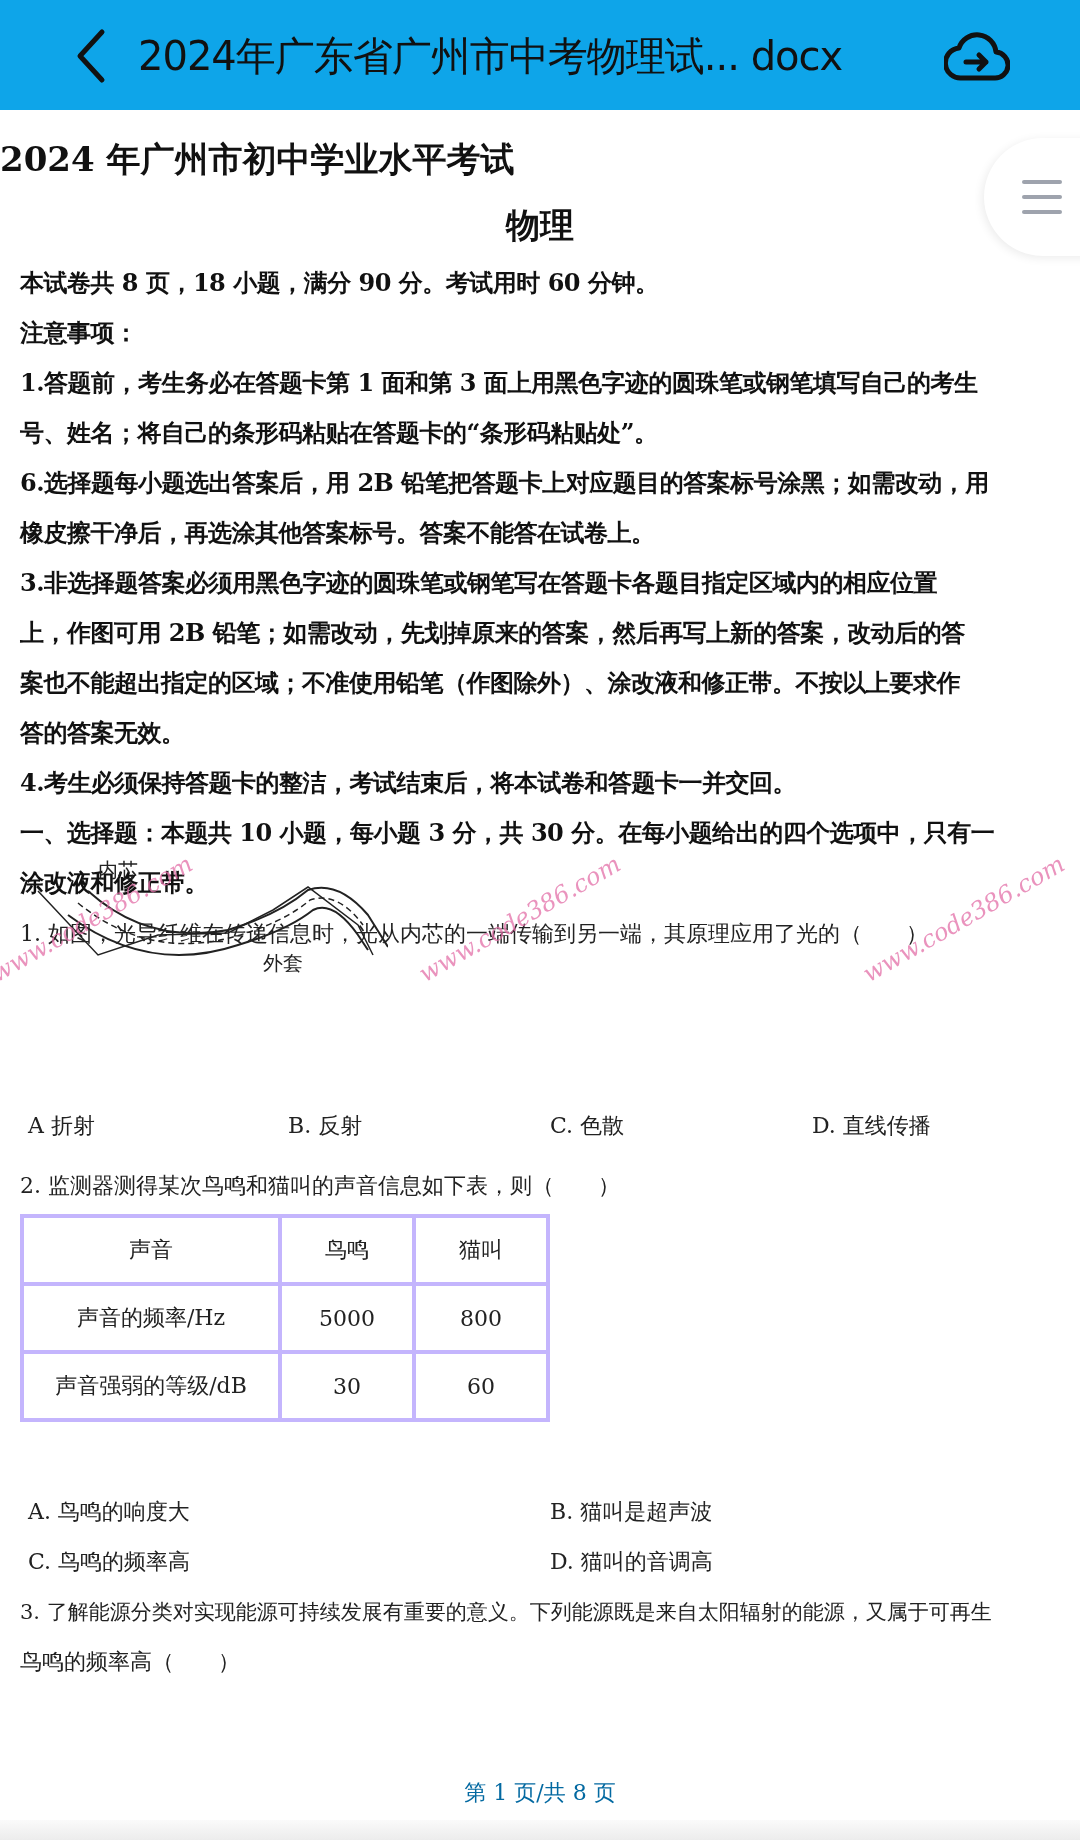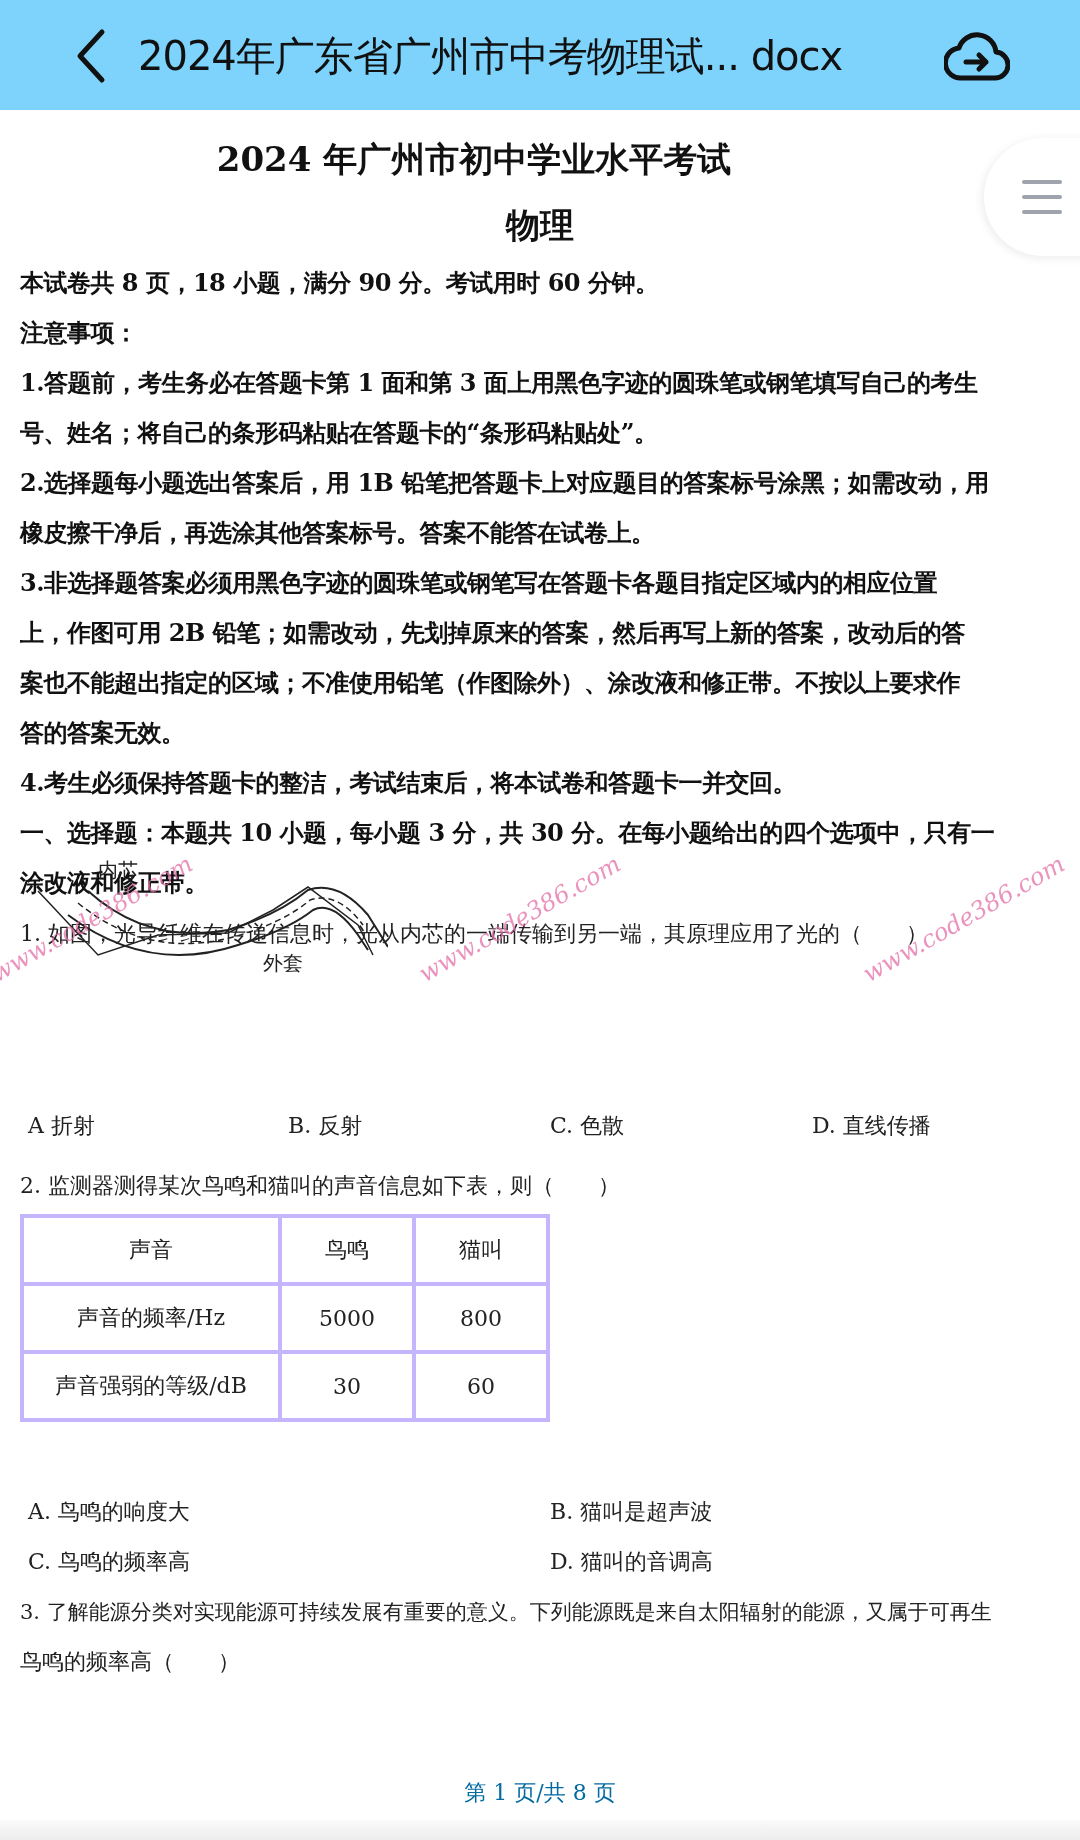--- a/index.html
+++ b/index.html
@@ -1,28 +1,28 @@
 <!DOCTYPE html>
 <html><head>
 <meta charset="utf-8">
 <style>
   * { box-sizing: border-box; margin: 0; padding: 0; }
   html, body { width: 1080px; height: 1840px; background: #ffffff; overflow: hidden; }
   body { position: relative; font-family: "DejaVu Serif", "Liberation Serif", serif; color: #111; }
 
-  .topbar { position: absolute; left: 0; top: 0; width: 1080px; height: 110px; background: #7dd3fc; }
+  .topbar { position: absolute; left: 0; top: 0; width: 1080px; height: 110px; background: #0ea5e9; }
   .back-btn { position: absolute; left: 72px; top: 28px; width: 40px; height: 56px; cursor: pointer; }
   .doc-title { position: absolute; left: 138px; top: 28px; font-family: "DejaVu Sans", "Liberation Sans", sans-serif; font-size: 40px; line-height: 56px; color: #111; white-space: nowrap; letter-spacing: -1px; }
   .cloud-btn { position: absolute; left: 944px; top: 24px; width: 66px; height: 62px; cursor: pointer; }
 
   .side-menu { position: absolute; left: 984px; top: 138px; width: 120px; height: 118px; border-radius: 60px 0 0 60px; background: #fff; box-shadow: -2px 2px 10px rgba(0,0,0,0.08); cursor: pointer; }
   .side-menu .bar { position: absolute; left: 38px; width: 40px; height: 4px; background: #9ea3ad; border-radius: 2px; }
 
   .page { position: absolute; left: 0; top: 110px; width: 1080px; height: 1710px; }
-  .h1 { position: absolute; left: 0; width: 948px; top: 24px; text-align: center; font-size: 34px; font-weight: bold; line-height: 50px; }
+  .h1 { position: absolute; left: 0; width: 948px; top: 24px; text-align: left; font-size: 34px; font-weight: bold; line-height: 50px; }
   .h2 { position: absolute; left: 0; width: 1080px; top: 90px; text-align: center; font-size: 34px; font-weight: bold; line-height: 50px; }
 
   .bold-line { position: absolute; left: 20px; font-size: 24px; font-weight: bold; line-height: 34px; white-space: nowrap; letter-spacing: -0.5px; }
   .q-line { position: absolute; left: 20px; font-size: 22px; line-height: 32px; white-space: nowrap; color: #222; }
   .opt { position: absolute; font-size: 22px; line-height: 32px; color: #222; white-space: nowrap; margin-left: 8px; }
 
   .figure { position: absolute; left: 28px; top: 855px; width: 360px; height: 120px; }
 
   table.sound { position: absolute; left: 20px; top: 1100px; border-collapse: collapse; font-size: 22px; color: #222; }
   table.sound td { border: 4px solid #c4b5fd; text-align: center; height: 68px; }
@@ -60,21 +60,21 @@
 
 <div class="page">
   <div class="h1">2024 年广州市初中学业水平考试</div>
   <div class="h2">物理</div>
 
   <div class="bold-line" style="top:156px">本试卷共 8 页，18 小题，满分 90 分。考试用时 60 分钟。</div>
   <div class="bold-line" style="top:206px">注意事项：</div>
 
   <div class="bold-line" style="top:256px">1.答题前，考生务必在答题卡第 1 面和第 3 面上用黑色字迹的圆珠笔或钢笔填写自己的考生</div>
   <div class="bold-line" style="top:306px">号、姓名；将自己的条形码粘贴在答题卡的“条形码粘贴处”。</div>
-  <div class="bold-line" style="top:356px">2.选择题每小题选出答案后，用 1B 铅笔把答题卡上对应题目的答案标号涂黑；如需改动，用</div>
+  <div class="bold-line" style="top:356px">6.选择题每小题选出答案后，用 2B 铅笔把答题卡上对应题目的答案标号涂黑；如需改动，用</div>
   <div class="bold-line" style="top:406px">橡皮擦干净后，再选涂其他答案标号。答案不能答在试卷上。</div>
   <div class="bold-line" style="top:456px">3.非选择题答案必须用黑色字迹的圆珠笔或钢笔写在答题卡各题目指定区域内的相应位置</div>
   <div class="bold-line" style="top:506px">上，作图可用 2B 铅笔；如需改动，先划掉原来的答案，然后再写上新的答案，改动后的答</div>
   <div class="bold-line" style="top:556px">案也不能超出指定的区域；不准使用铅笔（作图除外）、涂改液和修正带。不按以上要求作</div>
   <div class="bold-line" style="top:606px">答的答案无效。</div>
   <div class="bold-line" style="top:656px">4.考生必须保持答题卡的整洁，考试结束后，将本试卷和答题卡一并交回。</div>
 
   <div class="bold-line" style="top:706px">一、选择题：本题共 10 小题，每小题 3 分，共 30 分。在每小题给出的四个选项中，只有一</div>
   <div class="bold-line" style="top:756px">涂改液和修正带。</div>
 

